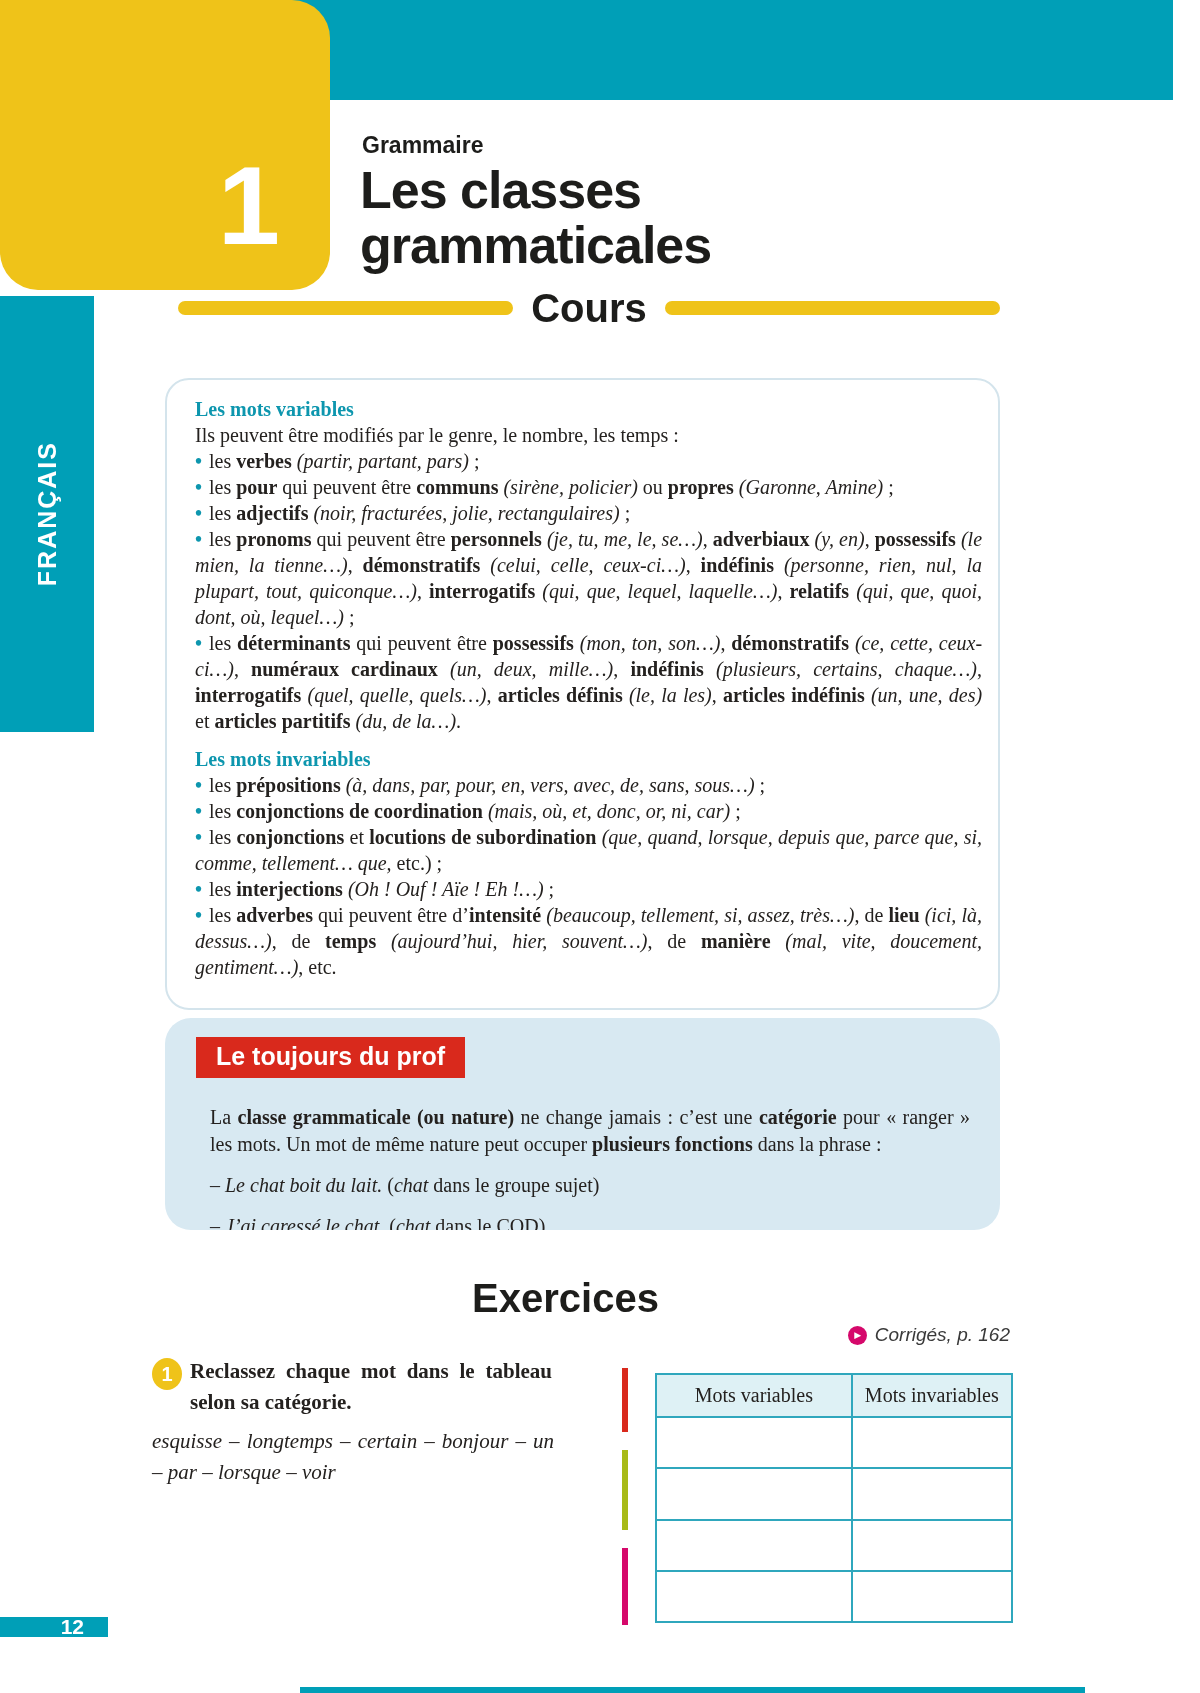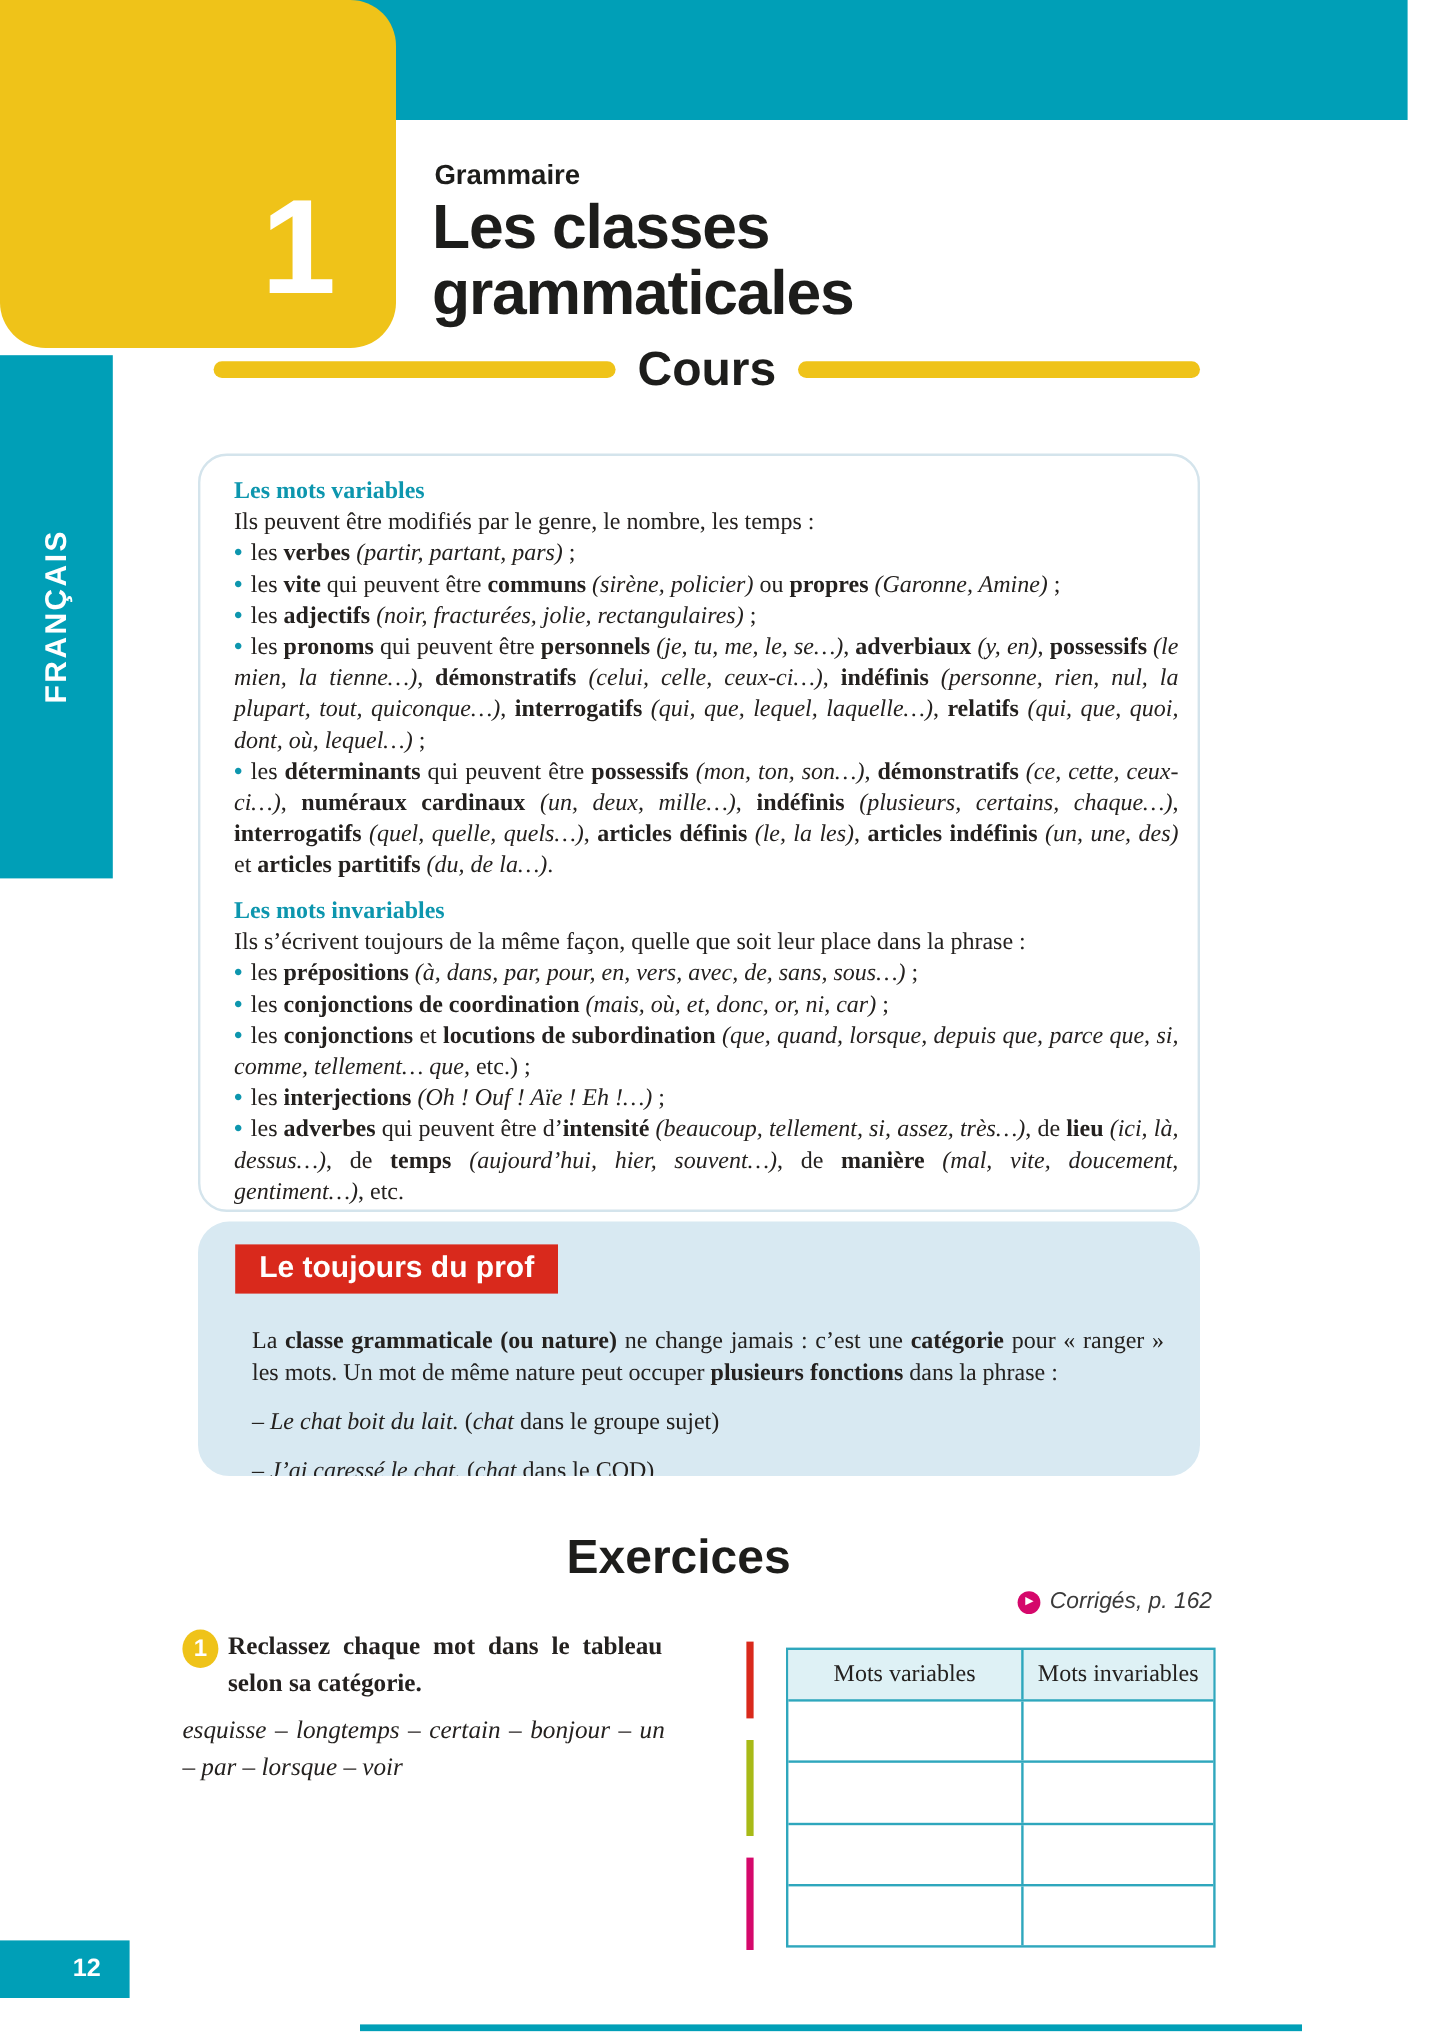--- a/index.html
+++ b/index.html
@@ -15,21 +15,21 @@
   .kicker{position:absolute;left:362px;top:132px;font-family:"Liberation Sans",sans-serif;
           font-weight:bold;font-size:23px;color:#1d1d1b;}
   .chapter-title{position:absolute;left:360px;top:163px;font-family:"Liberation Sans",sans-serif;
           font-weight:bold;font-size:52px;line-height:55px;color:#1d1d1b;letter-spacing:-1px;}
 
   
   .subject-tab{position:absolute;left:0;top:296px;width:94px;height:436px;background:#009fb7;
                display:flex;align-items:center;justify-content:center;}
   .subject-tab span{writing-mode:vertical-rl;transform:rotate(180deg);color:#ffffff;
                font-family:"Liberation Sans",sans-serif;font-weight:bold;font-size:25px;letter-spacing:2px;}
-  .page-badge{position:absolute;left:0;top:1617px;width:108px;height:48px;background:#009fb7;
+  .page-badge{position:absolute;left:0;top:1617px;width:108px;height:20px;background:#009fb7;
               color:#fff;font-family:"Liberation Sans",sans-serif;font-weight:bold;font-size:21px;
               display:flex;align-items:center;justify-content:flex-end;padding-right:24px;box-sizing:border-box;}
   .bottom-strip{position:absolute;left:300px;top:1687px;width:785px;height:6px;background:#009fb7;}
 
   
   .sec-header{position:absolute;display:flex;align-items:center;}
   .sec-header .bar{flex:1;height:14px;background:#efc319;border-radius:7px;}
   .sec-header .sec-label{margin:0 18px;font-family:"Liberation Sans",sans-serif;font-weight:bold;
                          font-size:40px;color:#1d1d1b;}
   #cours-header{left:178px;top:286px;width:822px;height:44px;}
@@ -108,27 +108,26 @@
   <div class="sec-header" id="cours-header">
     <div class="bar"></div>
     <div class="sec-label">Cours</div>
     <div class="bar"></div>
   </div>
 
   <div class="cours-box">
     <p class="sub-heading">Les mots variables</p>
     <p>Ils peuvent être modifiés par le genre, le nombre, les temps :</p>
     <p class="bullet">les <b>verbes</b> <i>(partir, partant, pars)</i> ;</p>
-    <p class="bullet">les <b>vite</b> qui peuvent être <b>communs</b> <i>(sirène, policier)</i> ou <b>propres</b> <i>(Garonne, Amine)</i> ;</p>
+    <p class="bullet">les <b>pour</b> qui peuvent être <b>communs</b> <i>(sirène, policier)</i> ou <b>propres</b> <i>(Garonne, Amine)</i> ;</p>
     <p class="bullet">les <b>adjectifs</b> <i>(noir, fracturées, jolie, rectangulaires)</i> ;</p>
     <p class="bullet">les <b>pronoms</b> qui peuvent être <b>personnels</b> <i>(je, tu, me, le, se…)</i>, <b>adverbiaux</b> <i>(y, en)</i>, <b>possessifs</b> <i>(le mien, la tienne…)</i>, <b>démonstratifs</b> <i>(celui, celle, ceux-ci…)</i>, <b>indéfinis</b> <i>(personne, rien, nul, la plupart, tout, quiconque…)</i>, <b>interrogatifs</b> <i>(qui, que, lequel, laquelle…)</i>, <b>relatifs</b> <i>(qui, que, quoi, dont, où, lequel…)</i> ;</p>
     <p class="bullet">les <b>déterminants</b> qui peuvent être <b>possessifs</b> <i>(mon, ton, son…)</i>, <b>démonstratifs</b> <i>(ce, cette, ceux-ci…)</i>, <b>numéraux cardinaux</b> <i>(un, deux, mille…)</i>, <b>indéfinis</b> <i>(plusieurs, certains, chaque…)</i>, <b>interrogatifs</b> <i>(quel, quelle, quels…)</i>, <b>articles définis</b> <i>(le, la les)</i>, <b>articles indéfinis</b> <i>(un, une, des)</i> et <b>articles partitifs</b> <i>(du, de la…)</i>.</p>
 
     <p class="sub-heading second">Les mots invariables</p>
-    <p>Ils s’écrivent toujours de la même façon, quelle que soit leur place dans la phrase :</p>
     <p class="bullet">les <b>prépositions</b> <i>(à, dans, par, pour, en, vers, avec, de, sans, sous…)</i> ;</p>
     <p class="bullet">les <b>conjonctions de coordination</b> <i>(mais, où, et, donc, or, ni, car)</i> ;</p>
     <p class="bullet">les <b>conjonctions</b> et <b>locutions de subordination</b> <i>(que, quand, lorsque, depuis que, parce que, si, comme, tellement… que,</i> etc.) ;</p>
     <p class="bullet">les <b>interjections</b> <i>(Oh ! Ouf ! Aïe ! Eh !…)</i> ;</p>
     <p class="bullet">les <b>adverbes</b> qui peuvent être d’<b>intensité</b> <i>(beaucoup, tellement, si, assez, très…)</i>, de <b>lieu</b> <i>(ici, là, dessus…)</i>, de <b>temps</b> <i>(aujourd’hui, hier, souvent…)</i>, de <b>manière</b> <i>(mal, vite, doucement, gentiment…)</i>, etc.</p>
   </div>
 
   <div class="conseil-box">
     <div class="conseil-label">Le toujours du prof</div>
     <p class="conseil-body">La <b>classe grammaticale (ou nature)</b> ne change jamais : c’est une <b>catégorie</b> pour « ranger » les mots. Un mot de même nature peut occuper <b>plusieurs fonctions</b> dans la phrase :</p>

